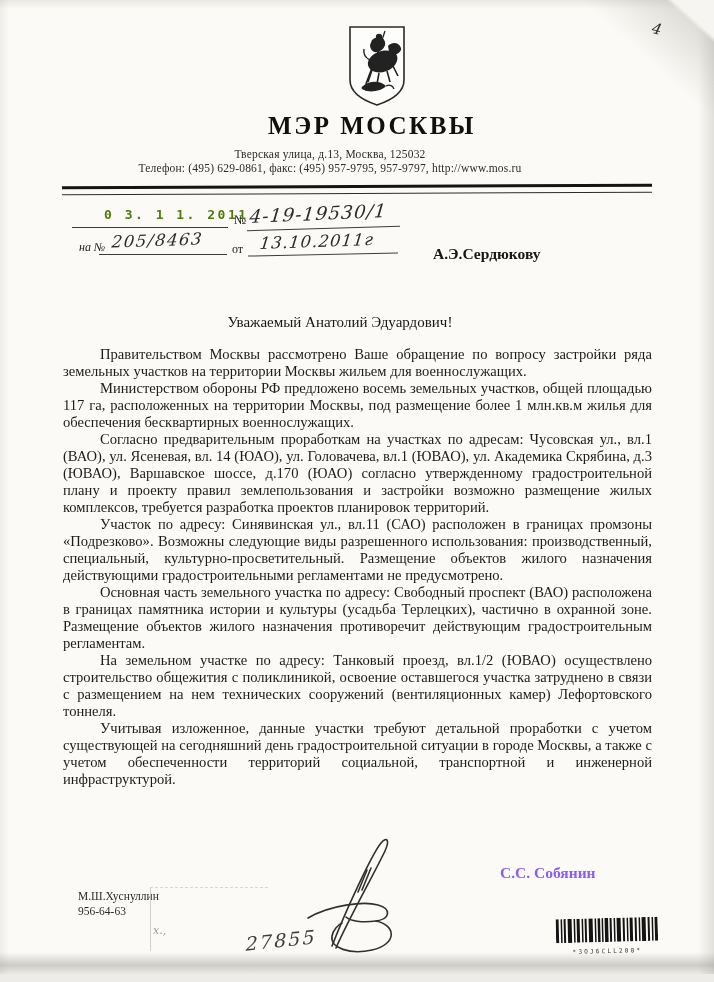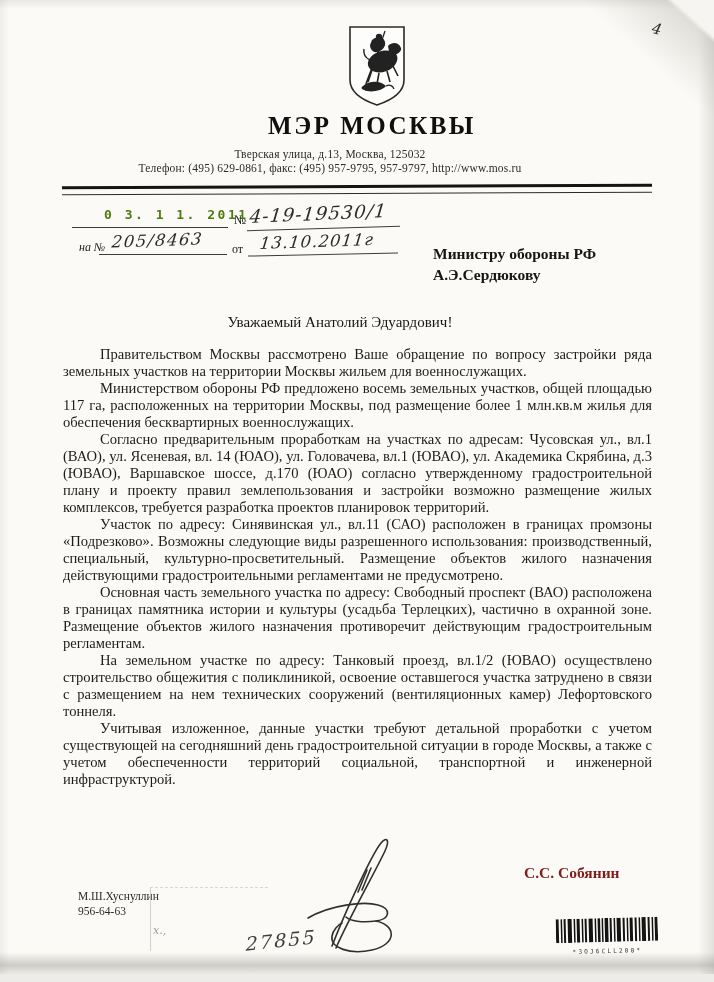--- a/index.html
+++ b/index.html
@@ -60,21 +60,21 @@
   .salutation{ position:absolute; left:40px; top:314px; width:600px; text-align:center; font-size:15px; font-weight:normal; color:#161616; }
 
   .body-text{ position:absolute; left:63px; top:346px; width:589px; }
   .body-text p{
     font-size:14.6px; line-height:17px; text-align:justify; text-indent:37px;
     color:#1c1c1c; margin:0;
   }
   .body-text b{ font-weight:normal; }
 
   .signature{ position:absolute; left:300px; top:830px; }
-  .sign-name{ position:absolute; left:500px; top:864px; font-size:15.5px; font-weight:bold; color:#7f1d1d;margin-left:24px; }
+  .sign-name{ position:absolute; left:500px; top:864px; font-size:15.5px; font-weight:bold; color:#8b5cf6; }
 
   .executor{ position:absolute; left:78px; top:889px; font-size:11.5px; line-height:15px; color:#2b2b2b; }
   .faint-box{ position:absolute; left:150px; top:887px; width:118px; height:64px;
     border-left:1px solid #cbc9c3; border-top:1px dashed #d4d2cc; opacity:.85; }
   .faint-mark{ position:absolute; left:153px; top:924px; font-size:11px; color:#9b9a95; }
   .hw-num{ position:absolute; left:246px; top:929px; font-size:19px; letter-spacing:2px; transform:skewX(-6deg) rotate(-6deg); color:#3c3c3a; }
 
   .barcode{ position:absolute; left:556px; top:918px; width:102px; transform:rotate(-1.5deg); text-align:center; }
   .barcode-text{ font-family:"DejaVu Sans Mono", monospace; font-size:6px; letter-spacing:2.2px; color:#333; margin-top:1px; white-space:nowrap; }
 
@@ -119,21 +119,20 @@
   <div class="hand out-no">4-19-19530/1</div>
   <div class="u u2"></div>
   <div class="ref-label on-no">на №</div>
   <div class="hand in-no">205/8463</div>
   <div class="u u3"></div>
   <div class="ref-label ot">от</div>
   <div class="hand in-date">13.10.2011г</div>
   <div class="u u4"></div>
 
   <div class="recipient">
-    <div>Министру обороны РФ</div>
     <div>А.Э.Сердюкову</div>
   </div>
 
   <div class="salutation">Уважаемый Анатолий Эдуардович!</div>
 
   <div class="body-text" id="body-text">
       <p><span>Правительством Москвы рассмотрено Ваше обращение по вопросу застройки ряда земельных участков на территории Москвы жильем для военнослужащих.</span></p>
       <p><span>Министерством обороны РФ предложено </span><b>восемь земельных участков</b><span>, общей </span><b>площадью 117 га</b><span>, расположенных на территории Москвы, под размещение </span><b>более 1 млн.кв.м жилья</b><span> для обеспечения бесквартирных военнослужащих.</span></p>
       <p><span>Согласно предварительным проработкам на участках по адресам: Чусовская ул., вл.1 (ВАО), ул. Ясеневая, вл. 14 (ЮАО), ул. Головачева, вл.1 (ЮВАО), ул. Академика Скрябина, д.3 (ЮВАО), Варшавское шоссе, д.170 (ЮАО) согласно утвержденному градостроительной плану и проекту правил землепользования и застройки возможно размещение жилых комплексов, требуется разработка проектов планировок территорий.</span></p>
       <p><span>Участок по адресу: Синявинская ул., вл.11 (САО) расположен в границах промзоны «Подрезково». Возможны следующие виды разрешенного использования: производственный, специальный, культурно-просветительный. Размещение объектов жилого назначения действующими градостроительными регламентами не предусмотрено.</span></p>

